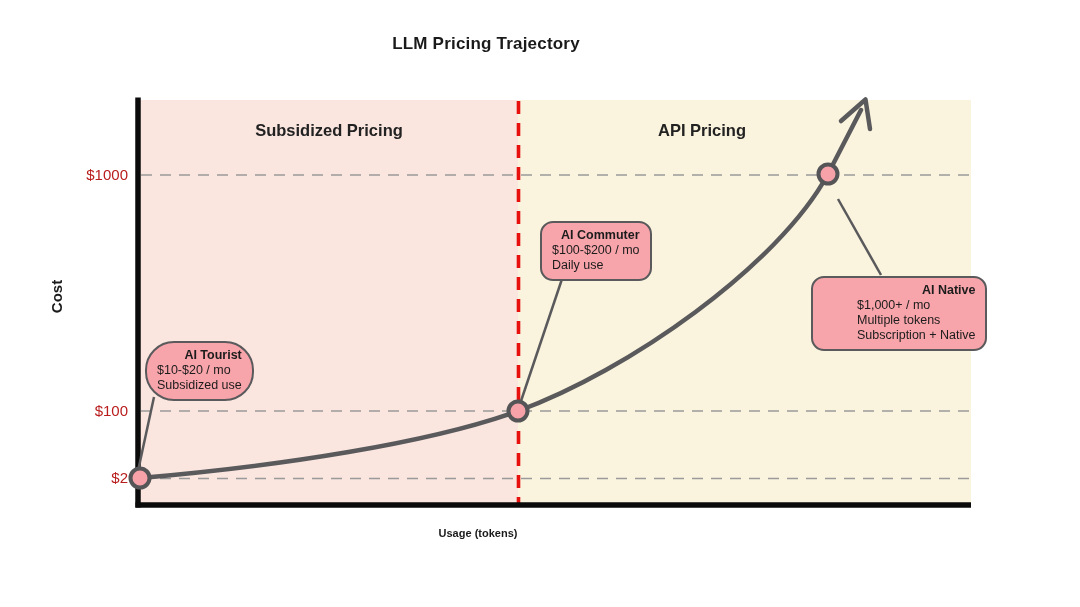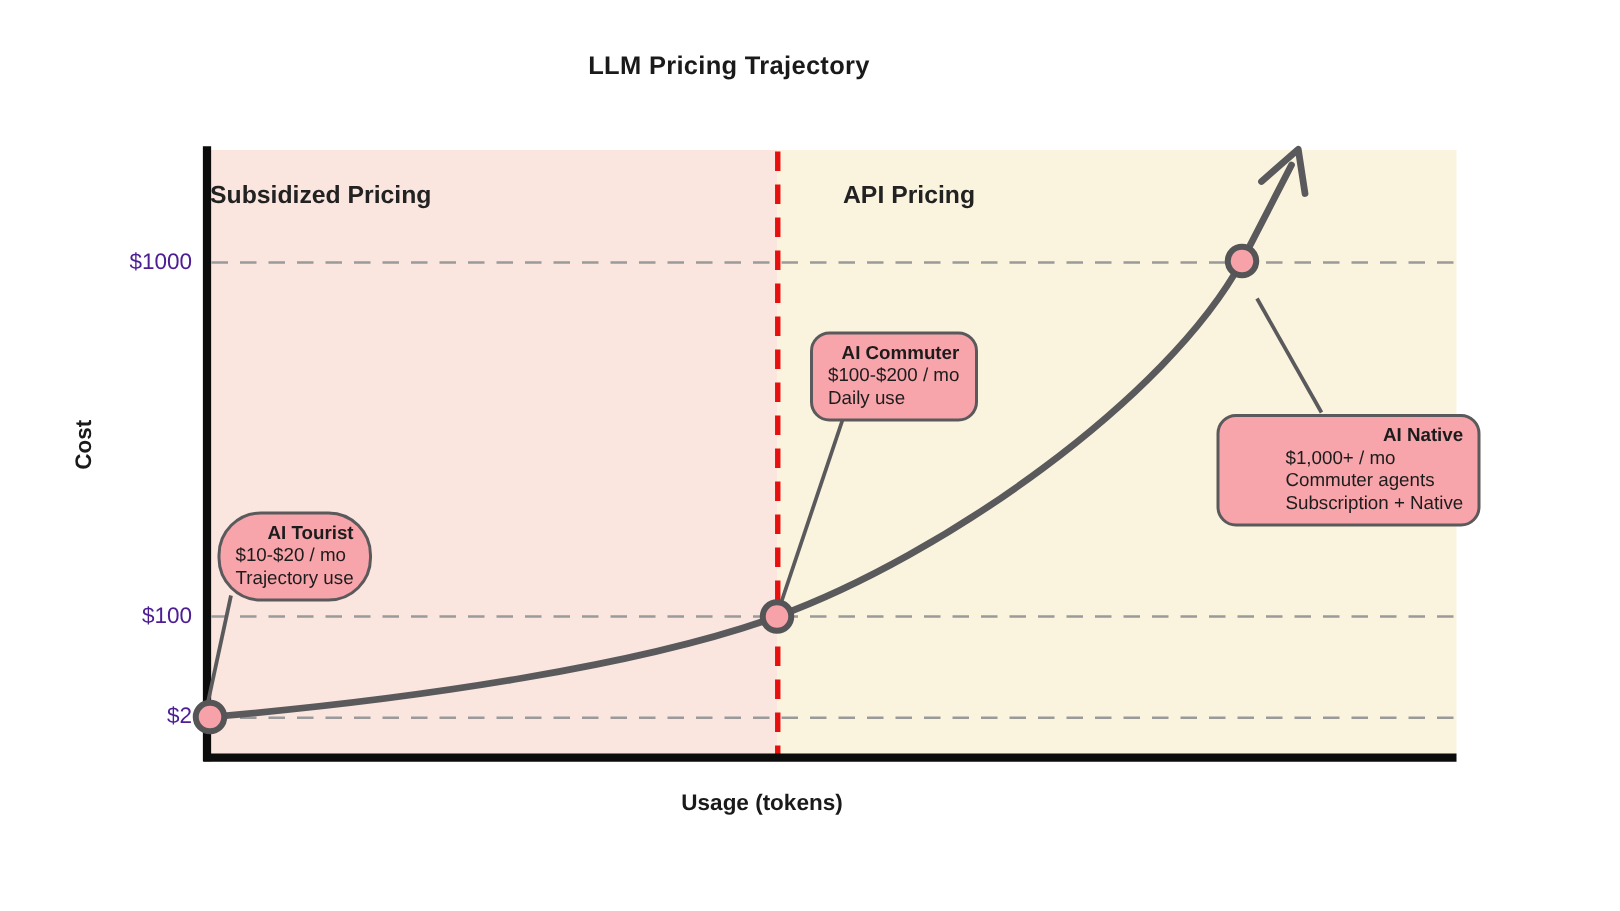--- a/index.html
+++ b/index.html
@@ -27,57 +27,57 @@
     top: 34px;
     width: 972px;
     text-align: center;
     font-size: 17px;
     font-weight: bold;
     letter-spacing: 0.2px;
   }
   .region-label {
     position: absolute;
     top: 121px;
+    text-align: center;
     font-size: 16.5px;
     font-weight: bold;
     color: #222;
   }
   .region-label.left  { left: 140px; width: 378px; }
-  .region-label.right { left: 518px; width: 368px; margin-left: 44px; }
+  .region-label.right { left: 518px; width: 368px; }
   .y-tick {
     position: absolute;
     left: 40px;
     width: 88px;
     text-align: right;
     font-size: 15px;
     line-height: 18px;
-    color: #4c1d95;
+    color: #b91c1c;
   }
   .y-tick.t1000 { top: 166px; }
   .y-tick.t100  { top: 402px; }
   .y-tick.t10   { top: 469px; }
   .y-axis-label {
     position: absolute;
     left: 26px;
     top: 288px;
     width: 60px;
     text-align: center;
     font-size: 15px;
     font-weight: bold;
     transform: rotate(-90deg);
   }
   .x-axis-label {
     position: absolute;
     left: 0;
     top: 527px;
     width: 956px;
     text-align: center;
-    font-size: 15px;
+    font-size: 11px;
     font-weight: bold;
-    margin-left: 30px;
   }
   .callout {
     position: absolute;
     background: #f7a4aa;
     border: 2.5px solid #5a5a5c;
     border-radius: 13px;
     padding: 5px 10px 6px 10px;
     font-size: 12.5px;
     line-height: 15px;
     color: #1c1c1c;
@@ -127,29 +127,29 @@
   <div class="y-tick t1000">$1000</div>
   <div class="y-tick t100">$100</div>
   <div class="y-tick t10">$2</div>
 
   <div class="y-axis-label">Cost</div>
   <div class="x-axis-label">Usage (tokens)</div>
 
   <div class="callout tourist">
     <div class="callout-title">AI Tourist</div>
     <div>$10-$20 / mo</div>
-    <div>Trajectory use</div>
+    <div>Subsidized use</div>
   </div>
 
   <div class="callout commuter">
     <div class="callout-title">AI Commuter</div>
     <div>$100-$200 / mo</div>
     <div>Daily use</div>
   </div>
 
   <div class="callout native">
     <div class="callout-title">AI Native</div>
     <div>$1,000+ / mo</div>
-    <div>Commuter agents</div>
+    <div>Multiple tokens</div>
     <div>Subscription + Native</div>
   </div>
 
 </div>
 
 </body></html>

